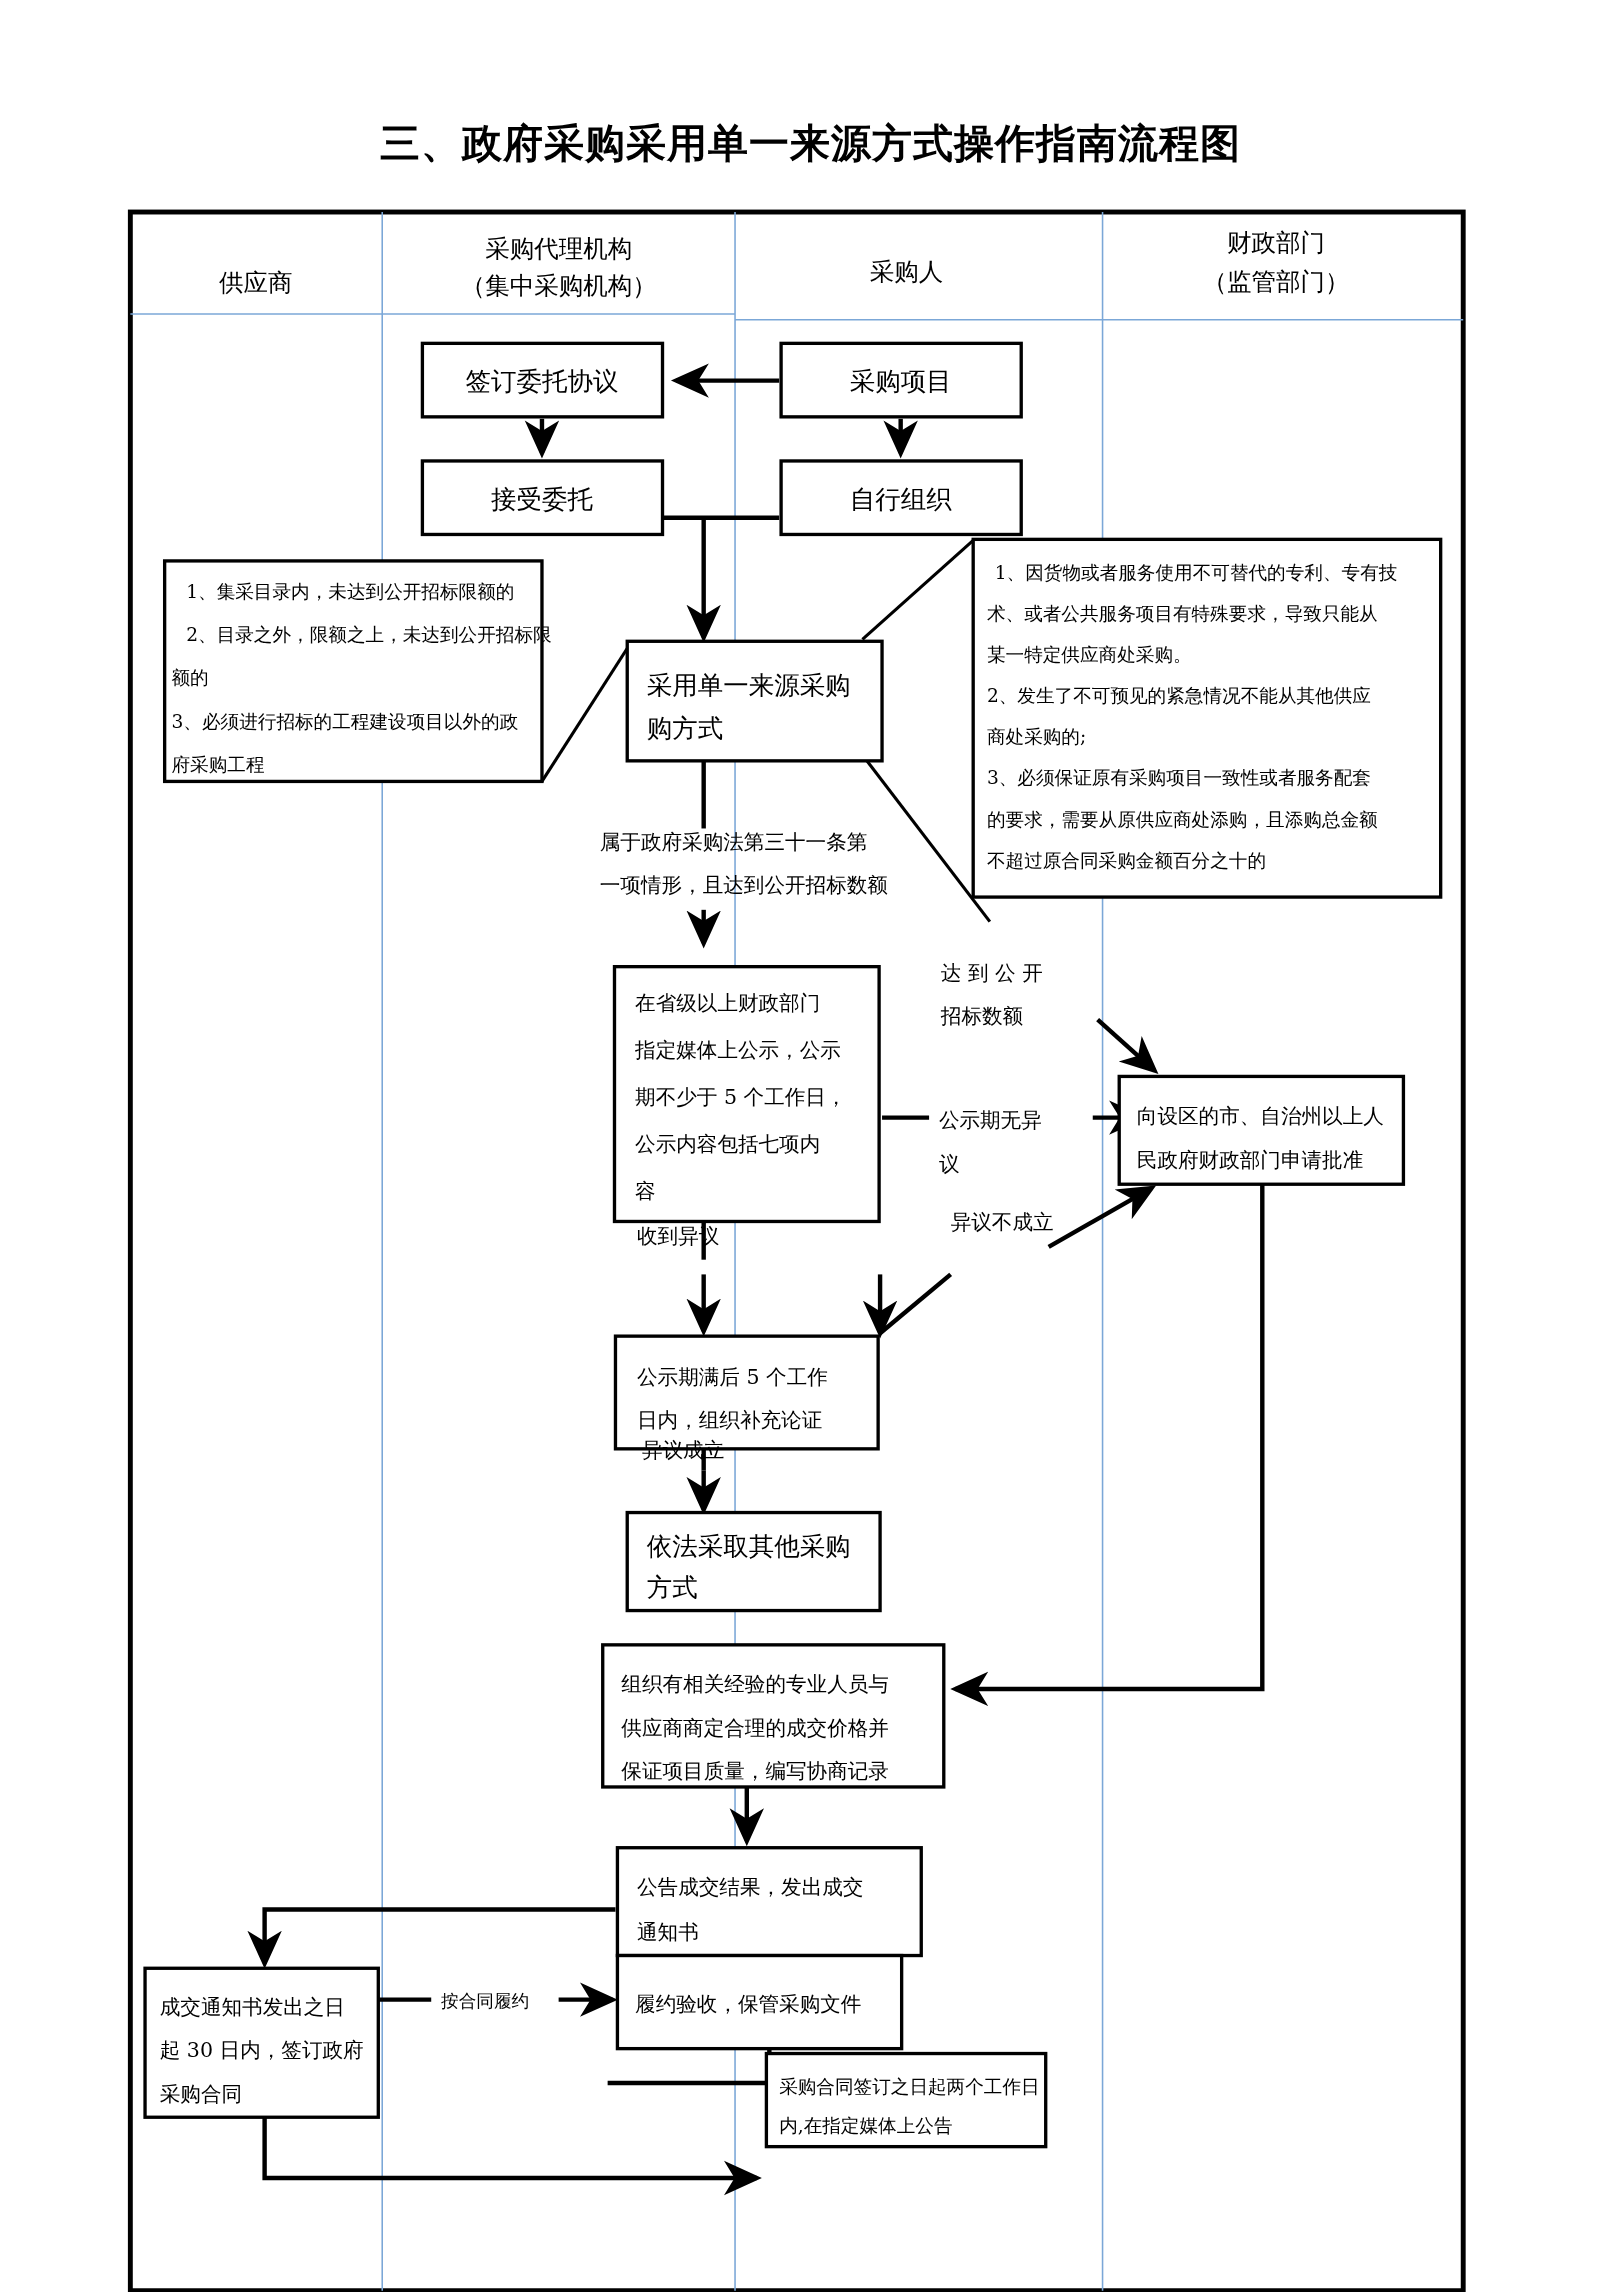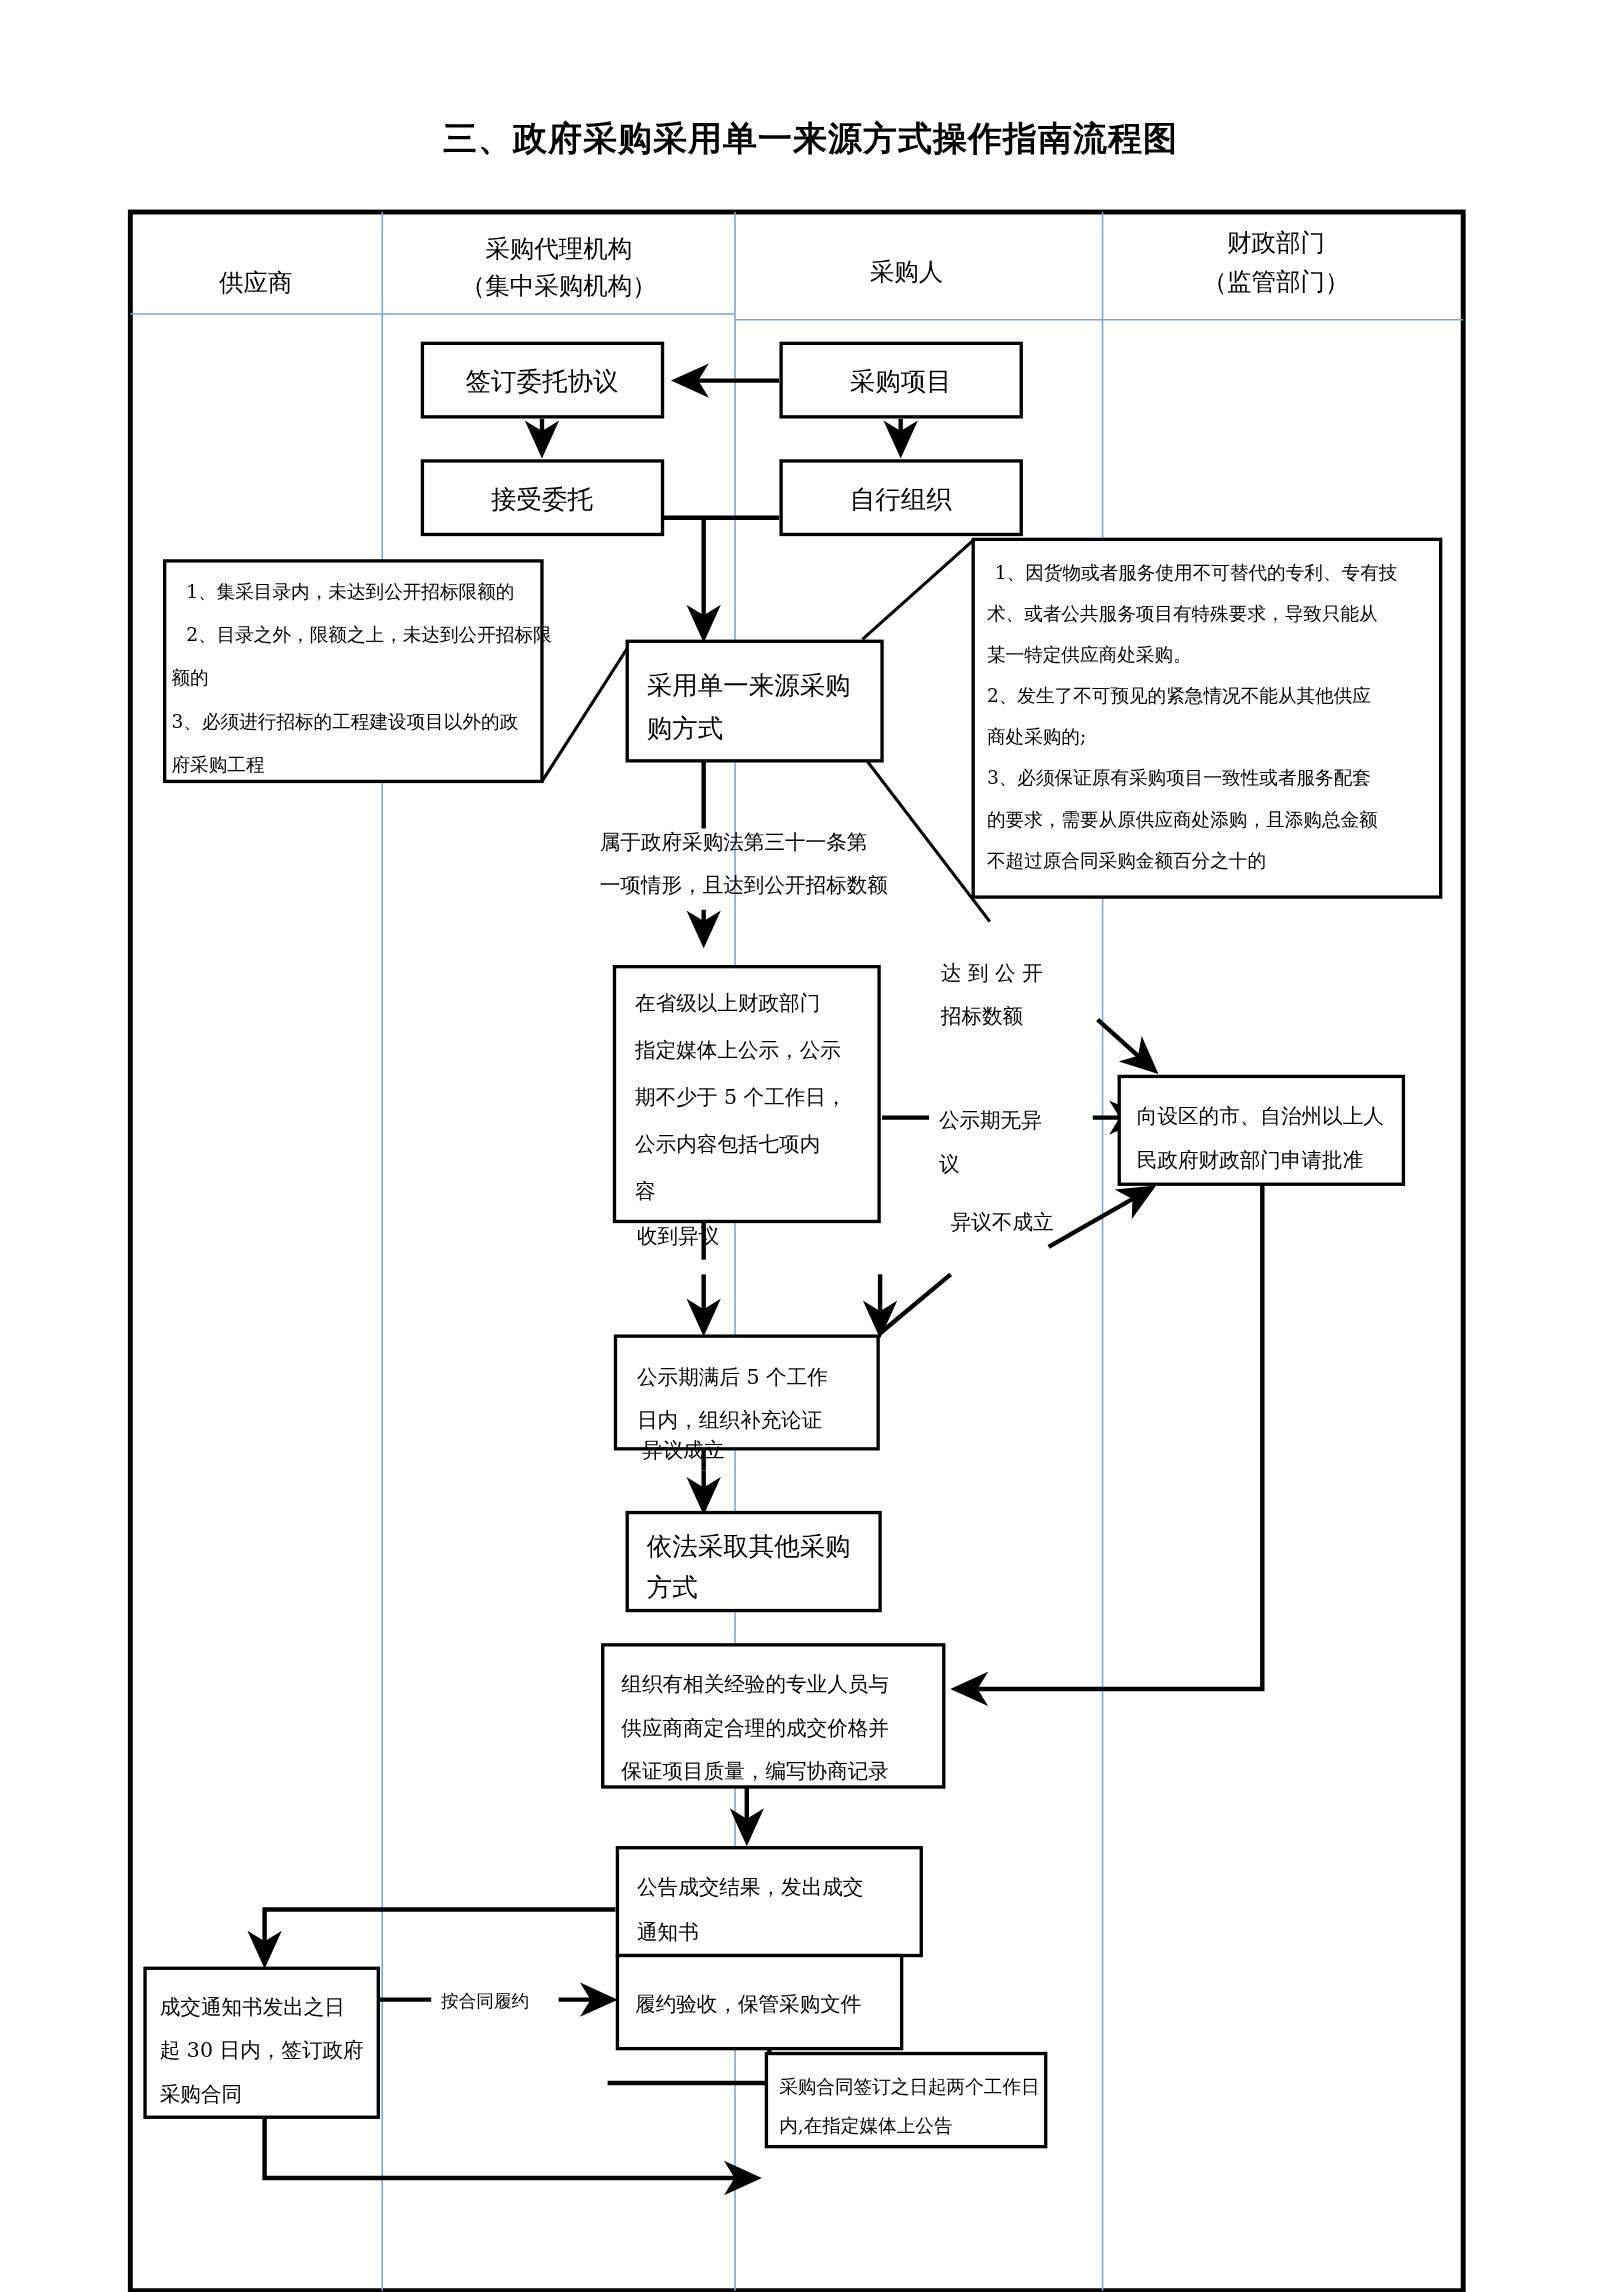--- a/index.html
+++ b/index.html
@@ -19,21 +19,21 @@
     position: relative;
     width: 1621px;
     height: 2293px;
   }
   #title {
     position: absolute;
     left: 0;
     top: 116px;
     width: 1621px;
     text-align: center;
-    font-size: 34px;
+    font-size: 40px;
     font-weight: bold;
     letter-spacing: 1px;
     font-family: "DejaVu Serif", "Liberation Serif", serif;
     white-space: nowrap;
   }
   svg#canvas {
     position: absolute;
     left: 0;
     top: 0;
     width: 1621px;

